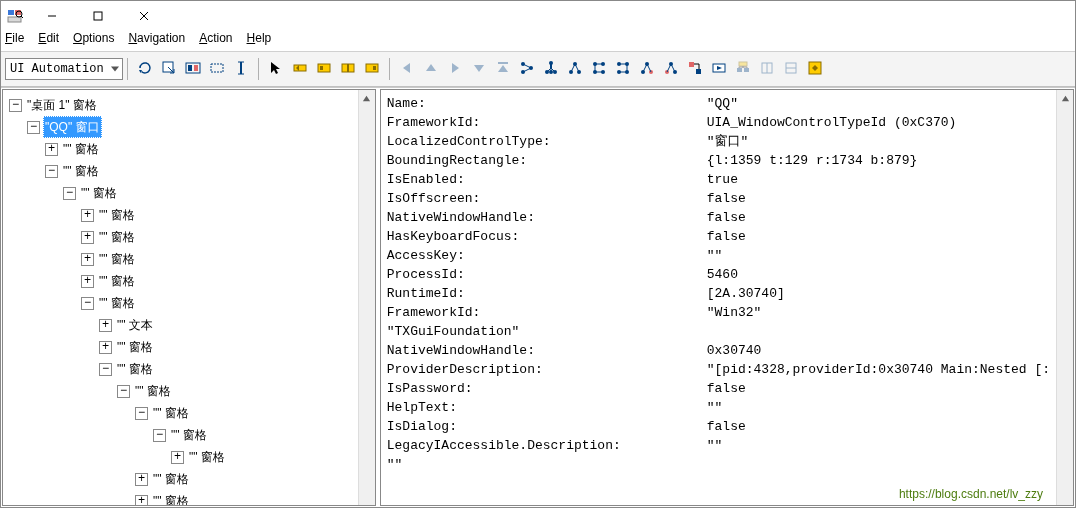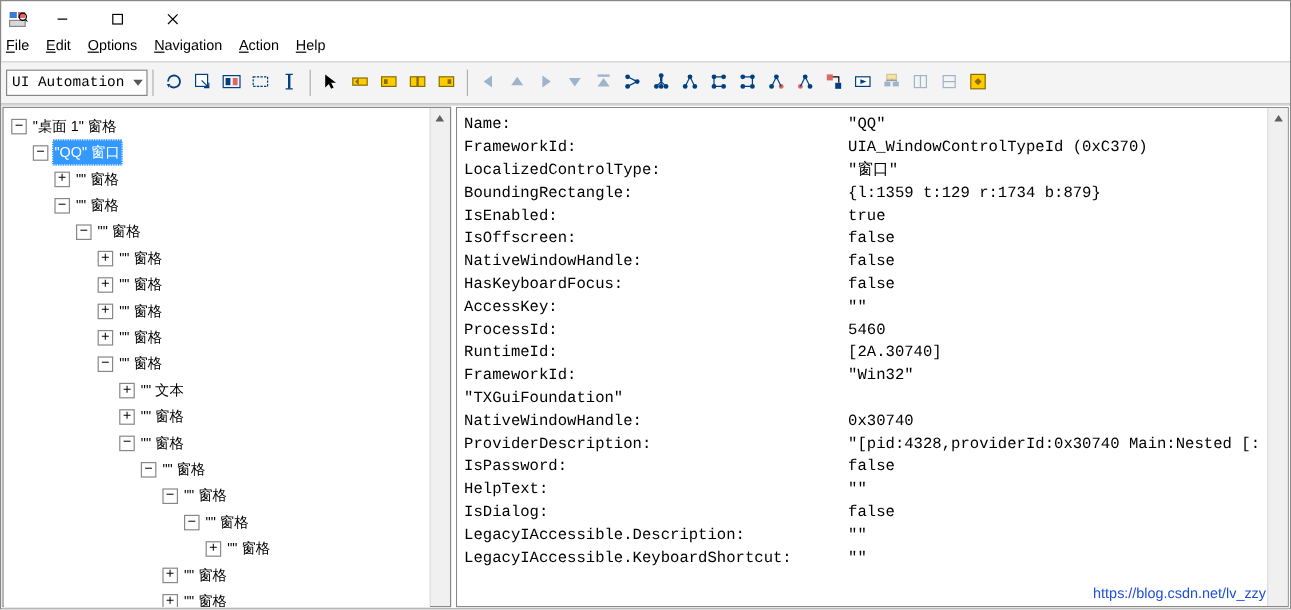--- a/index.html
+++ b/index.html
@@ -34,21 +34,21 @@
   .tree{padding:4px 2px;font-size:12px;line-height:22px;white-space:nowrap;}
   .tree-node{display:flex;align-items:center;}
   .tree-toggle{width:13px;height:13px;border:1px solid #888;background:#fff;display:flex;align-items:center;justify-content:center;font-size:12px;line-height:1;margin-right:3px;flex:none;font-family:"Courier New",monospace;}
   .tree-toggle::before{content:"+";color:#000;}
   .tree-toggle.open::before{content:"−";}
   .tree-label{padding:0 2px;}
   .tree-label.sel{background:#3399ff;color:#fff;outline:1px dotted #fff;outline-offset:-1px;}
   .props{padding:4px 6px;font-family:"SimSun","MS Gothic","Courier New",monospace;font-size:13px;line-height:19px;white-space:nowrap;}
   .prop-row{display:flex;}
   .prop-key{width:320px;flex:none;}
-  .watermark{position:absolute;right:20px;bottom:6px;color:#1d4ed8;font-size:12px;font-family:Arial,sans-serif;pointer-events:none;}
+  .watermark{position:absolute;right:32px;bottom:6px;color:#4d7c0f;font-size:12px;font-family:Arial,sans-serif;pointer-events:none;}
 </style>
 </head>
 <body>
 
 <div class="window">
 
   <div class="titlebar">
     <span class="icon">
       <svg viewBox="0 0 16 16">
           <rect x="1" y="2" width="6" height="5" fill="#3b78d8"></rect>
@@ -453,21 +453,20 @@
             </div>
             <div class="prop-row">
               <span class="prop-key">IsDialog:</span>
               <span>false</span>
             </div>
             <div class="prop-row">
               <span class="prop-key">LegacyIAccessible.Description:</span>
               <span>""</span>
             </div>
             <div class="prop-row">
-              <span class="prop-key">LegacyIAccessible.KeyboardShortcut:</span>
               <span>""</span>
             </div>
           </div>
       </div>
       <div class="vscroll">
         <div class="arrow">
             <svg viewBox="0 0 10 10">
               <polygon points="5,2 9,8 1,8"></polygon>
             </svg>
           </div>

